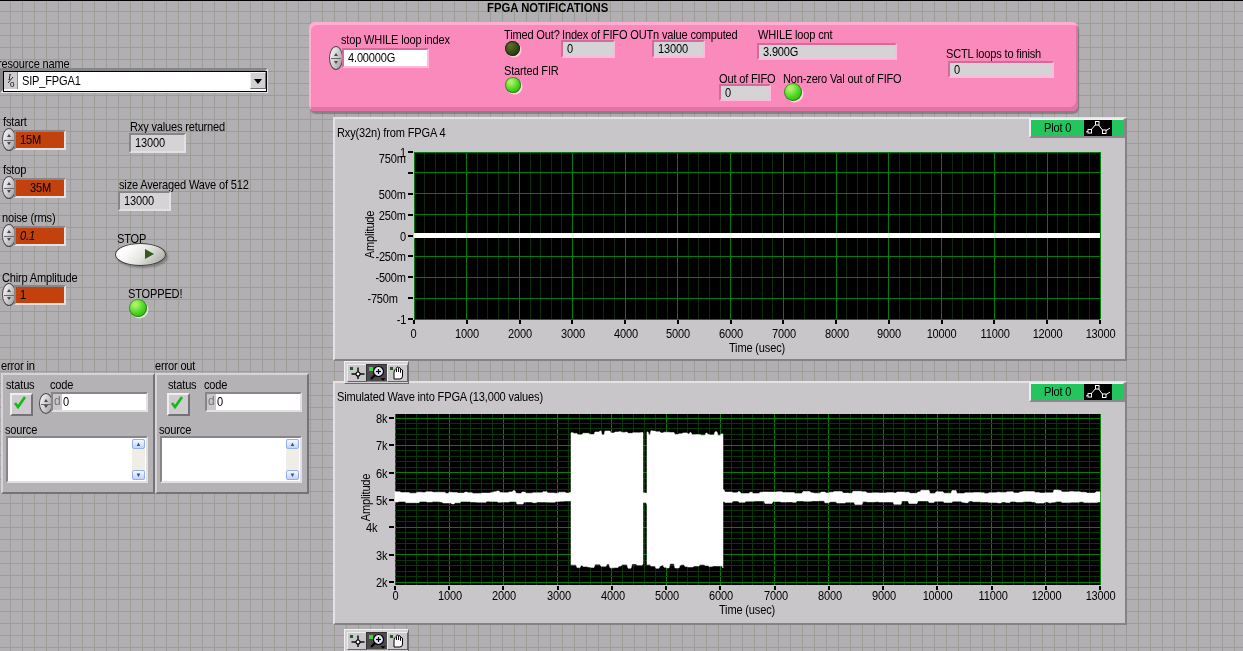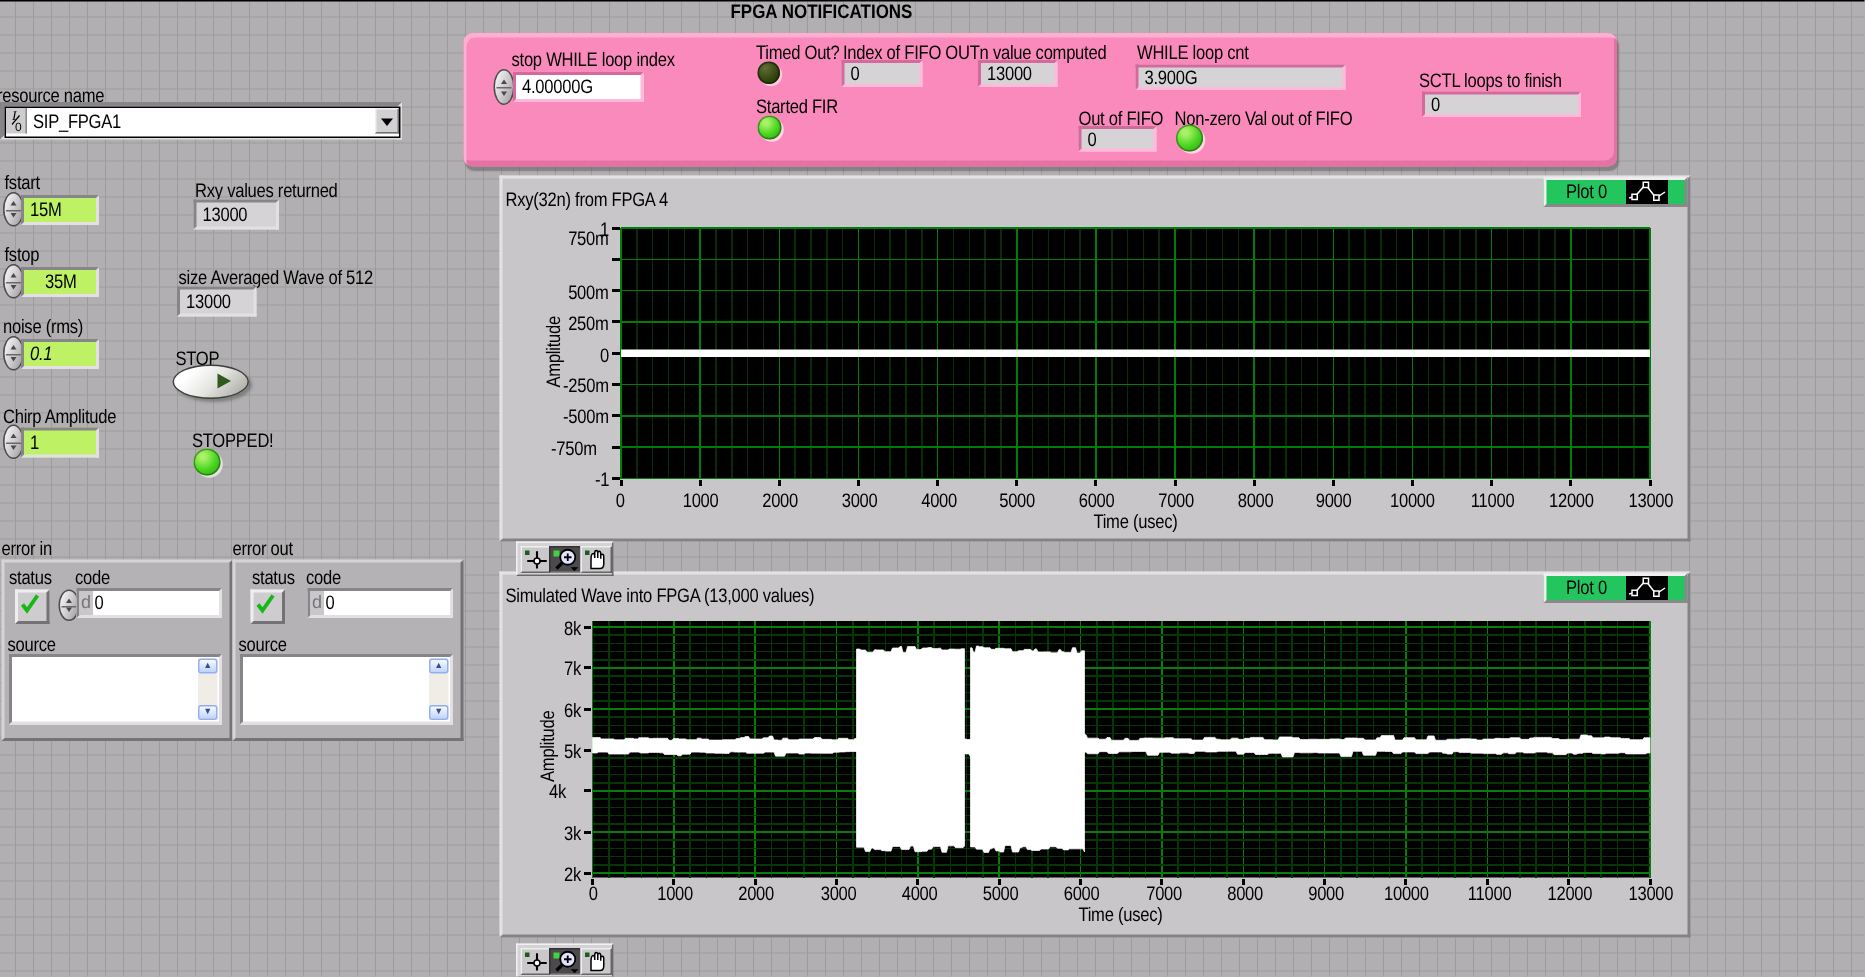--- a/index.html
+++ b/index.html
@@ -9,21 +9,21 @@
   linear-gradient(#000,#000),
   linear-gradient(to right,#9b9d97 0 1px,transparent 1px),
   linear-gradient(to bottom,#9b9d97 0 1px,transparent 1px);
  background-size:100% 1px,12px 12px,12px 12px;
  background-position:0 0,10px 0,0 11px;
  background-repeat:no-repeat,repeat,repeat;}
 .ab{position:absolute;}
 .lbl{position:absolute;white-space:nowrap;line-height:13px;letter-spacing:-0.2px;transform:scaleX(0.85);transform-origin:0 50%;}
 .vsx{display:inline-block;letter-spacing:-0.2px;transform:scaleX(0.85);transform-origin:0 50%;}
 
-.numc{position:absolute;background:#bef264;
+.numc{position:absolute;background:#c2410c;
  border-top:2px solid #87858a;border-left:2px solid #87858a;
  border-bottom:2px solid #e2e0e3;border-right:2px solid #e2e0e3;
  line-height:15px;padding-left:4px;white-space:nowrap;}
 .numi{position:absolute;background:#d5d3d6;
  border-top:2px solid #87858a;border-left:2px solid #87858a;
  border-bottom:2px solid #e2e0e3;border-right:2px solid #e2e0e3;
  line-height:15px;padding-left:4px;white-space:nowrap;}
 
 .pnumc{position:absolute;background:#fff;
  border-top:2px solid #d4699c;border-left:2px solid #d4699c;

